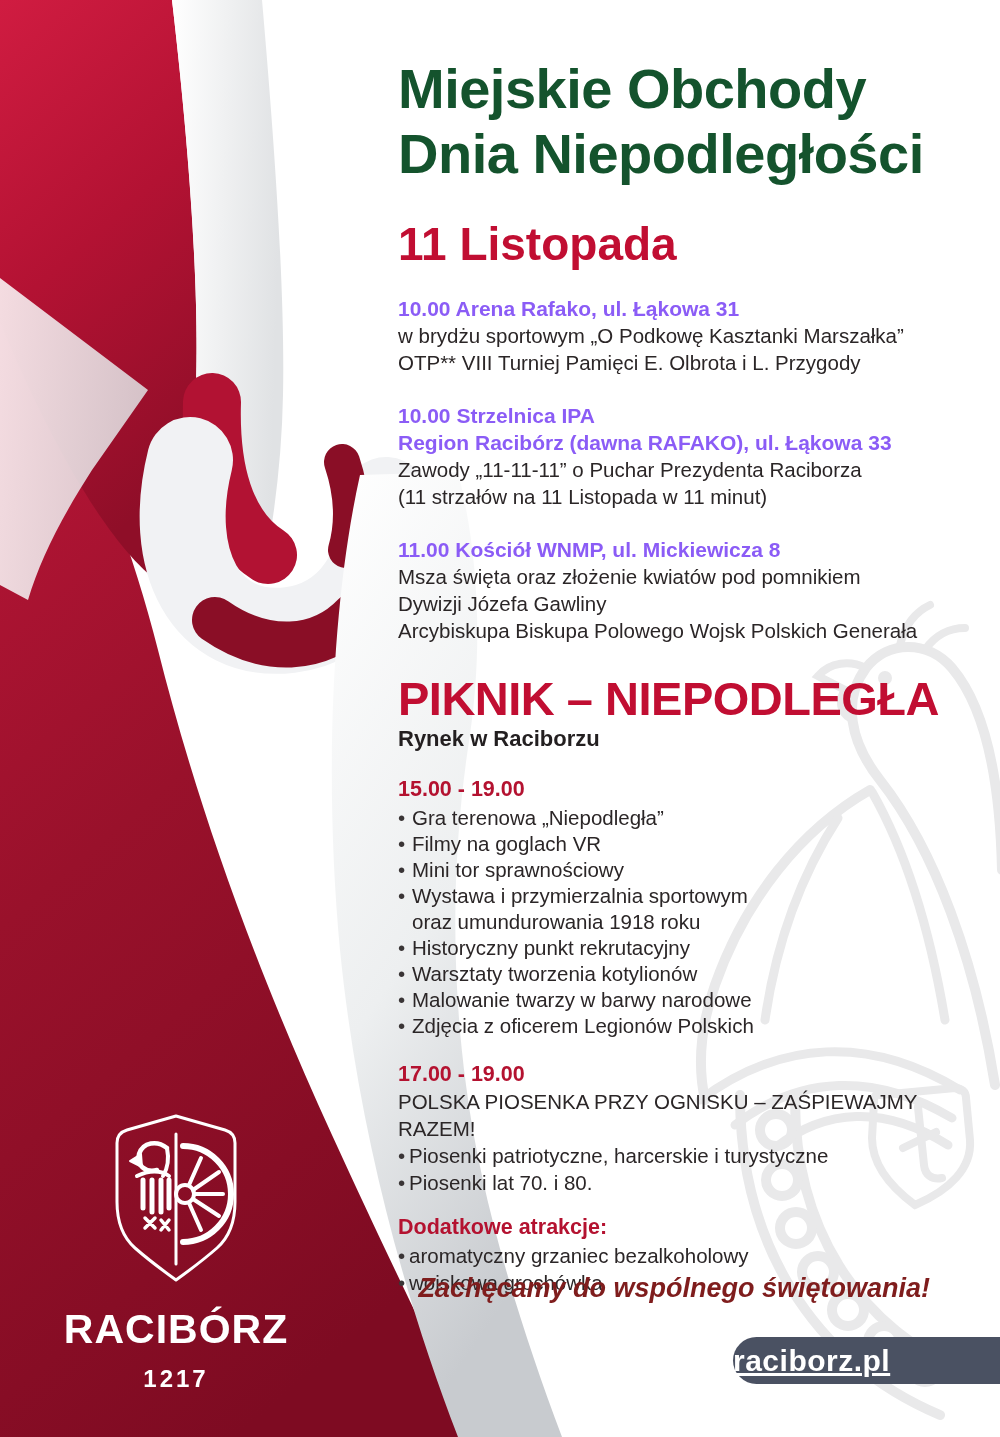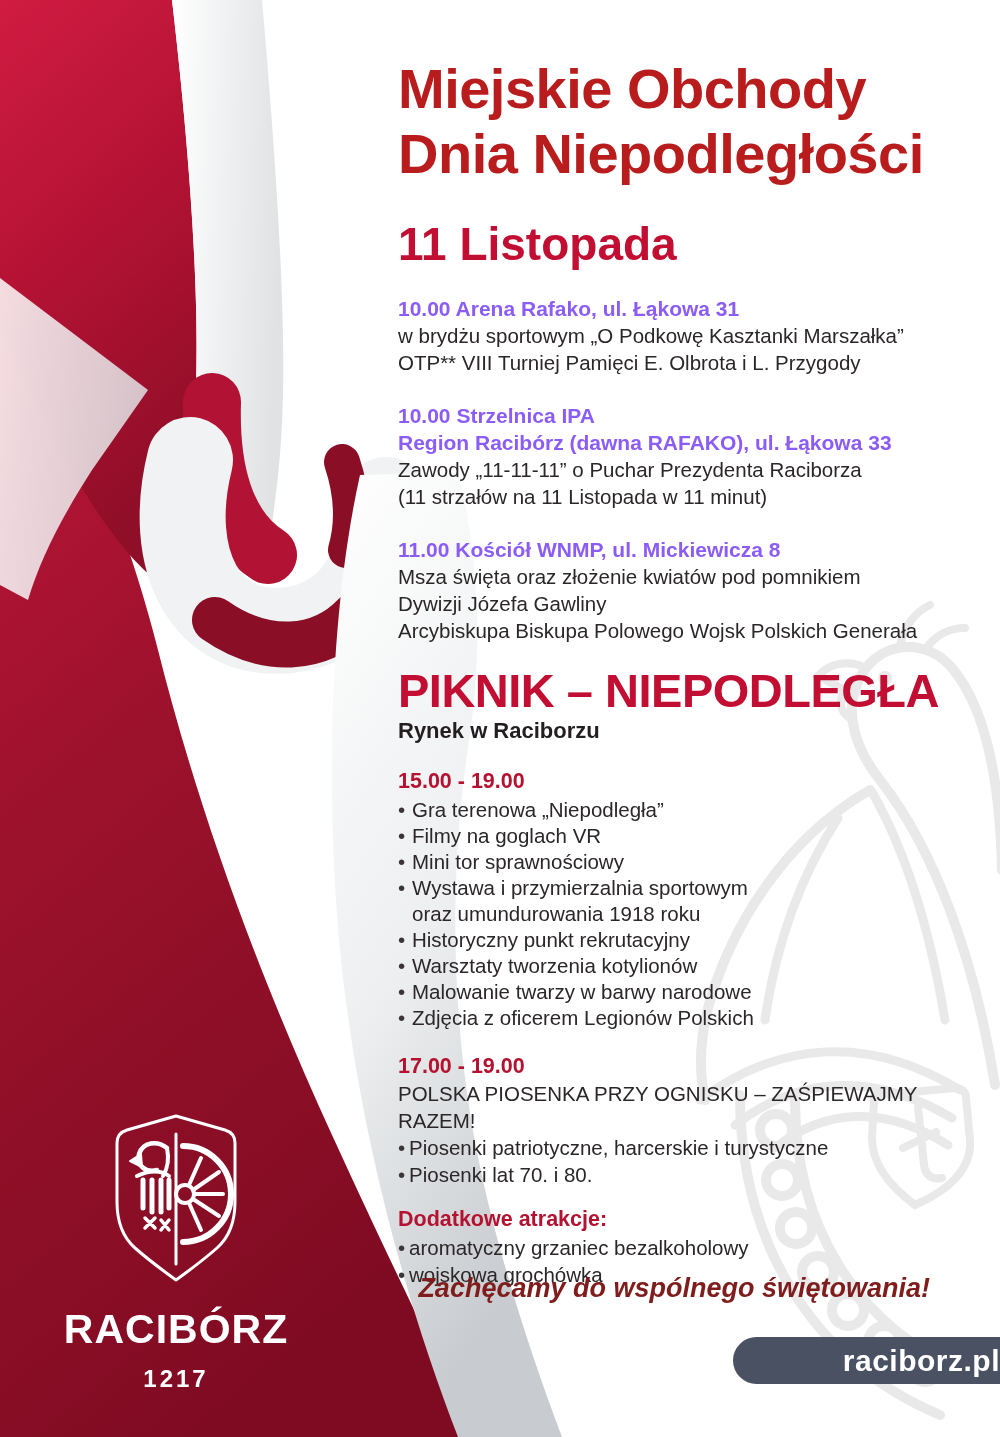--- a/index.html
+++ b/index.html
@@ -2,41 +2,41 @@
 <html lang="pl"><head>
 <meta charset="utf-8">
 <style>
   html,body{margin:0;padding:0;background:#ffffff;}
   .poster{
     position:relative;width:1000px;height:1437px;overflow:hidden;background:#ffffff;
     font-family:"Liberation Sans","DejaVu Sans",sans-serif;color:#2b2627;
   }
   .bg-art{position:absolute;left:0;top:0;width:1000px;height:1437px;z-index:0;}
   .content{position:absolute;left:398px;top:0;width:582px;z-index:2;}
-  .title{margin:56px 0 0;font-size:56px;line-height:65px;font-weight:bold;color:#b91c1c;letter-spacing:-0.5px;}
+  .title{margin:56px 0 0;font-size:56px;line-height:65px;font-weight:bold;color:#14532d;letter-spacing:-0.5px;}
   .date-heading{margin-top:31px;font-size:46px;font-weight:bold;color:#c10e32;}
   .events{margin-top:24px;}
   .event + .event{margin-top:26px;}
   .event-heading{font-size:21px;font-weight:bold;color:#8b5cf6;line-height:27px;}
   .event-body{font-size:20.5px;line-height:27px;}
-  .piknik-title{margin-top:22px;font-size:47px;line-height:50px;font-weight:bold;color:#c10e32;letter-spacing:-0.5px;}
+  .piknik-title{margin-top:30px;font-size:47px;line-height:50px;font-weight:bold;color:#c10e32;letter-spacing:-0.5px;}
   .piknik-sub{font-size:22px;font-weight:bold;line-height:30px;color:#231f20;}
   .sched-time{margin-top:22px;font-size:21.5px;font-weight:bold;color:#b41230;line-height:27px;}
   ul.bullets{list-style:none;margin:2px 0 0;padding:0;font-size:20.5px;line-height:26px;}
   ul.bullets li{display:flex;}
   ul.bullets .marker{width:14px;flex:0 0 14px;color:#3a3536;}
   ul.tight{margin-top:0;line-height:27px;}
   ul.tight .marker{width:11px;flex:0 0 11px;}
   .intro-line{font-size:20.5px;line-height:27px;}
   .extras-heading{margin-top:16px;font-size:21.5px;font-weight:bold;color:#b41230;line-height:30px;}
   .closing{position:absolute;left:0;top:1273px;width:930px;text-align:right;
     font-size:27px;font-weight:bold;font-style:italic;color:#7f1d1d;z-index:2;}
   .footer-pill{position:absolute;left:733px;right:0;top:1337px;height:47px;background:#4a5162;
-    border-radius:24px 0 0 24px;display:flex;align-items:center;justify-content:flex-end;
-    color:#ffffff;font-size:30px;font-weight:bold;z-index:3;letter-spacing:0.5px;}
+    border-radius:24px 0 0 24px;display:flex;align-items:center;justify-content:flex-start;
+    color:#ffffff;font-size:30px;font-weight:bold;z-index:3;letter-spacing:0.5px;text-decoration:underline;}
   .brand{position:absolute;left:40px;top:1110px;width:272px;text-align:center;color:#ffffff;z-index:2;}
   .brand .crest{width:142px;height:178px;display:inline-block;}
   .brand .city{font-size:41px;font-weight:bold;letter-spacing:1px;margin-top:14px;}
   .brand .year{font-size:24px;font-weight:bold;letter-spacing:3px;margin-top:12px;}
 </style>
 </head>
 <body>
 
 <div class="poster">
 

